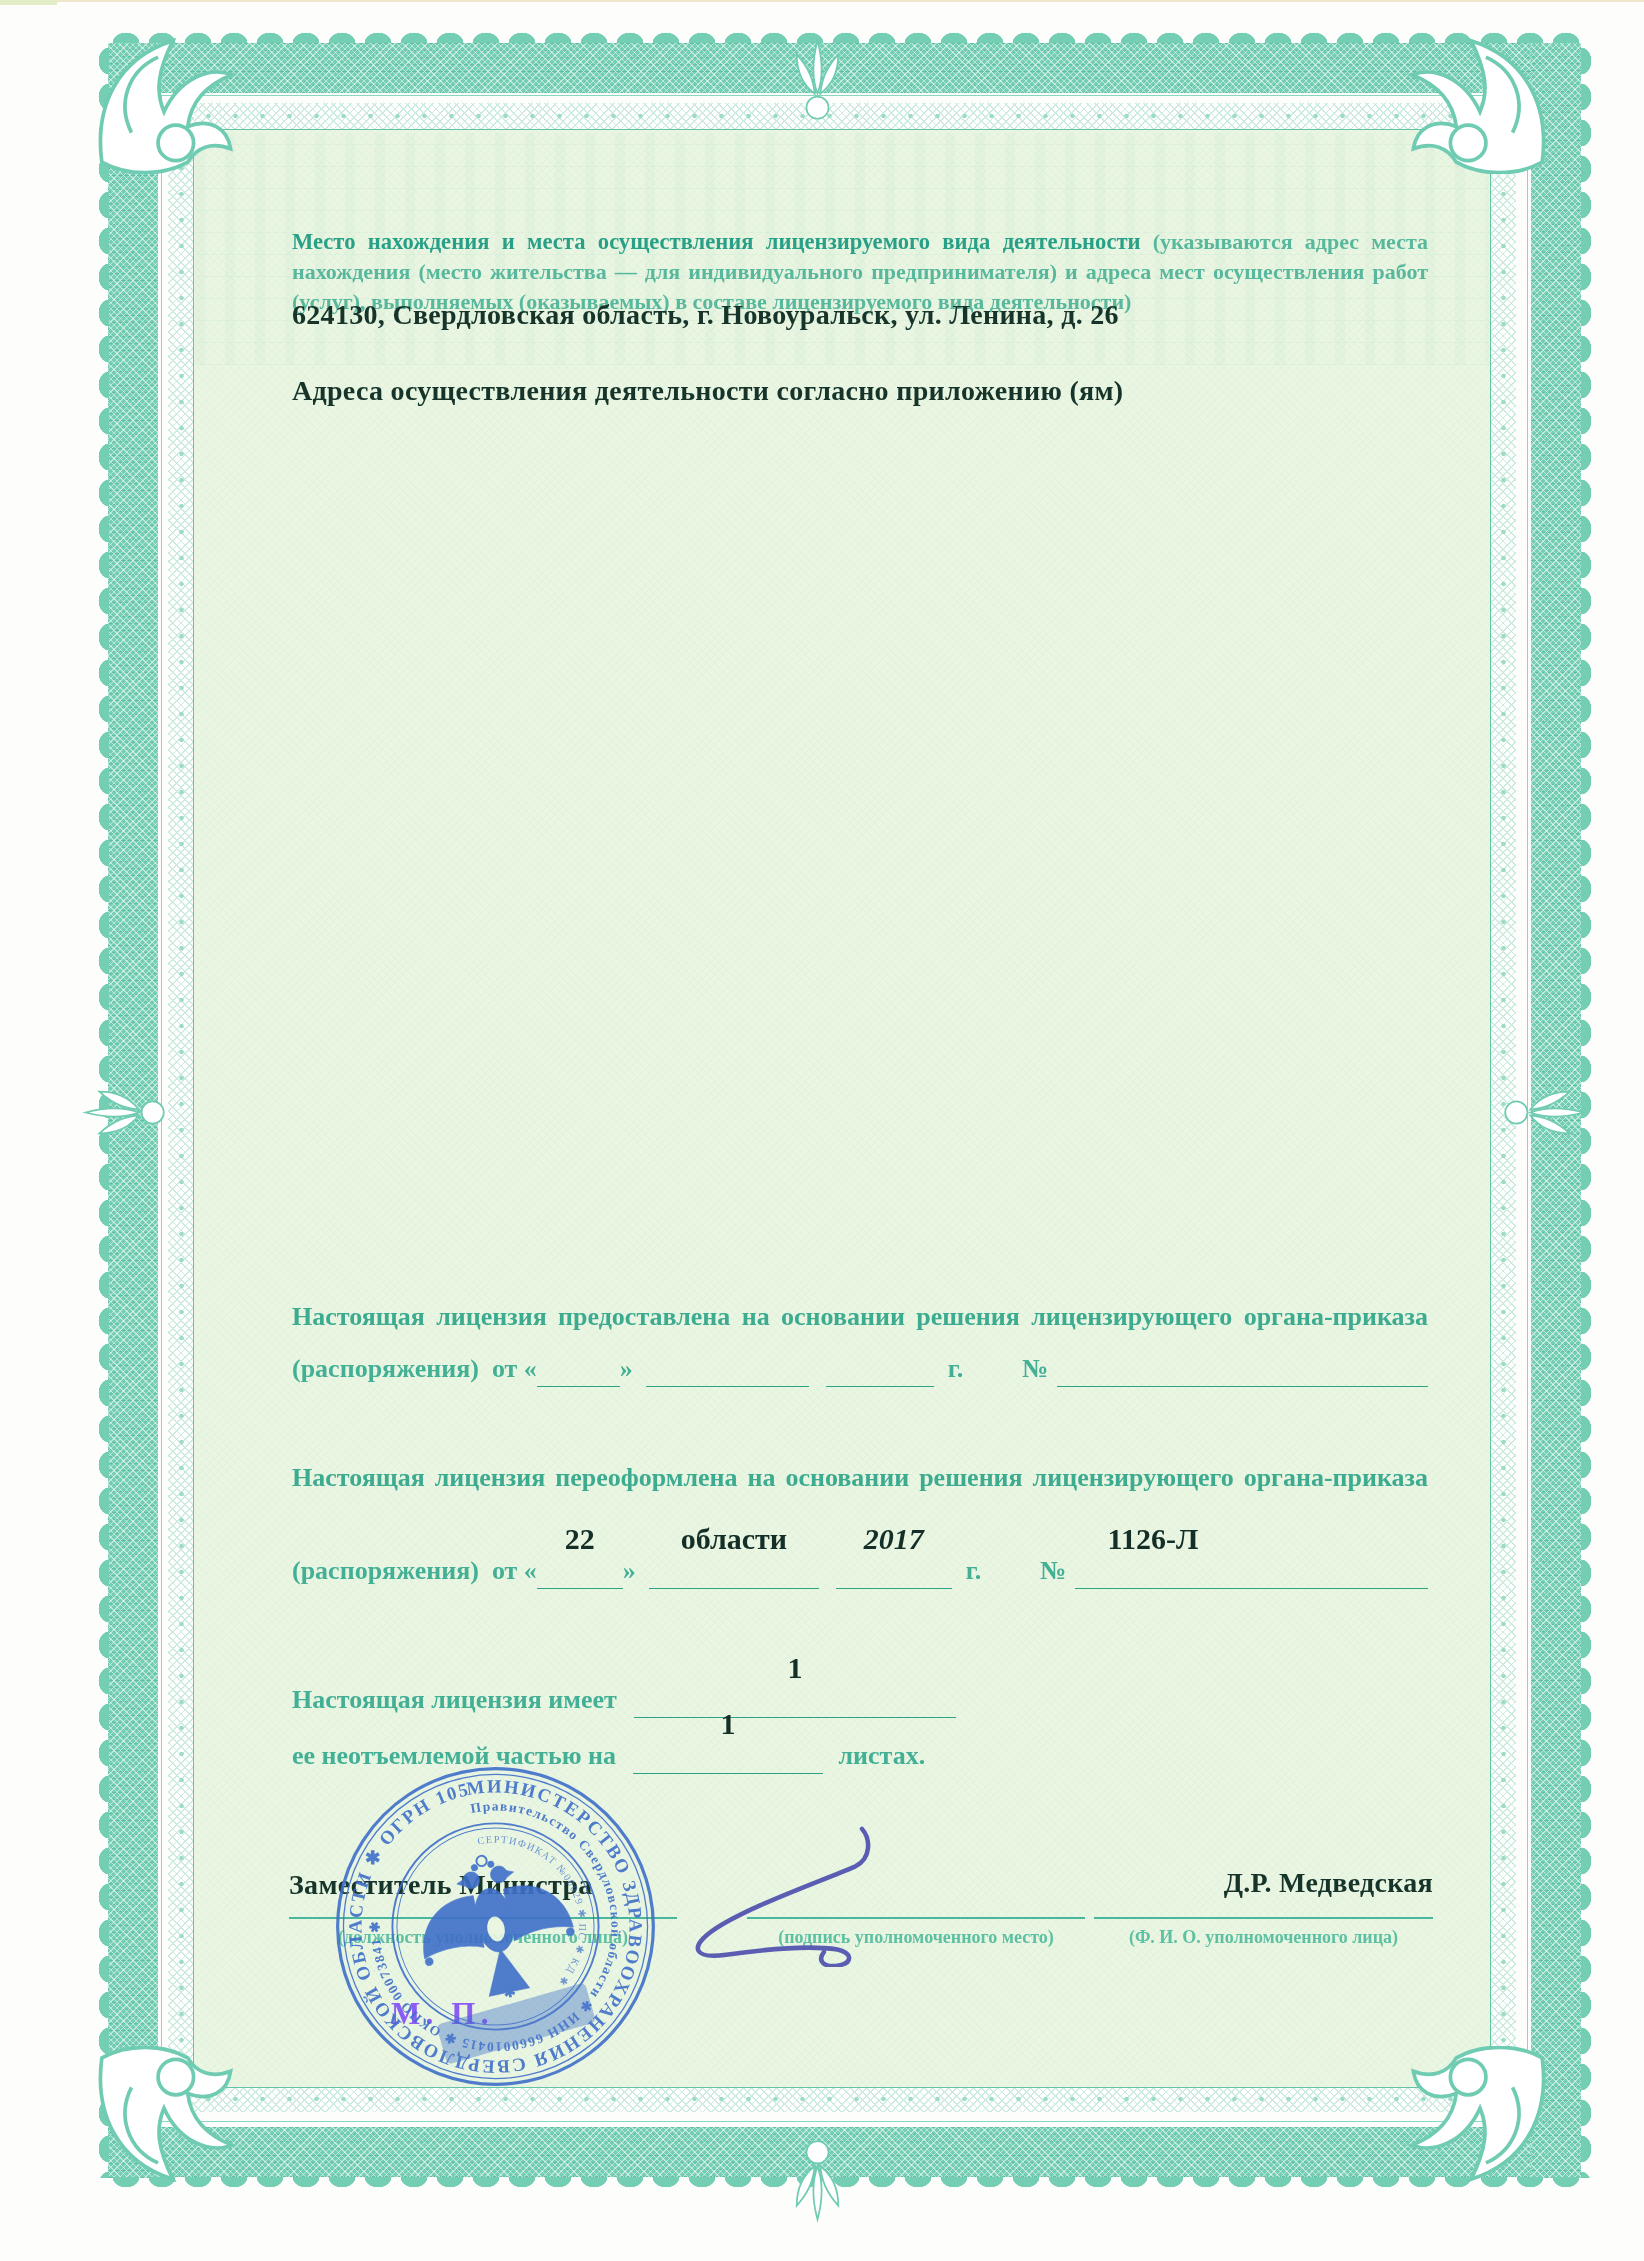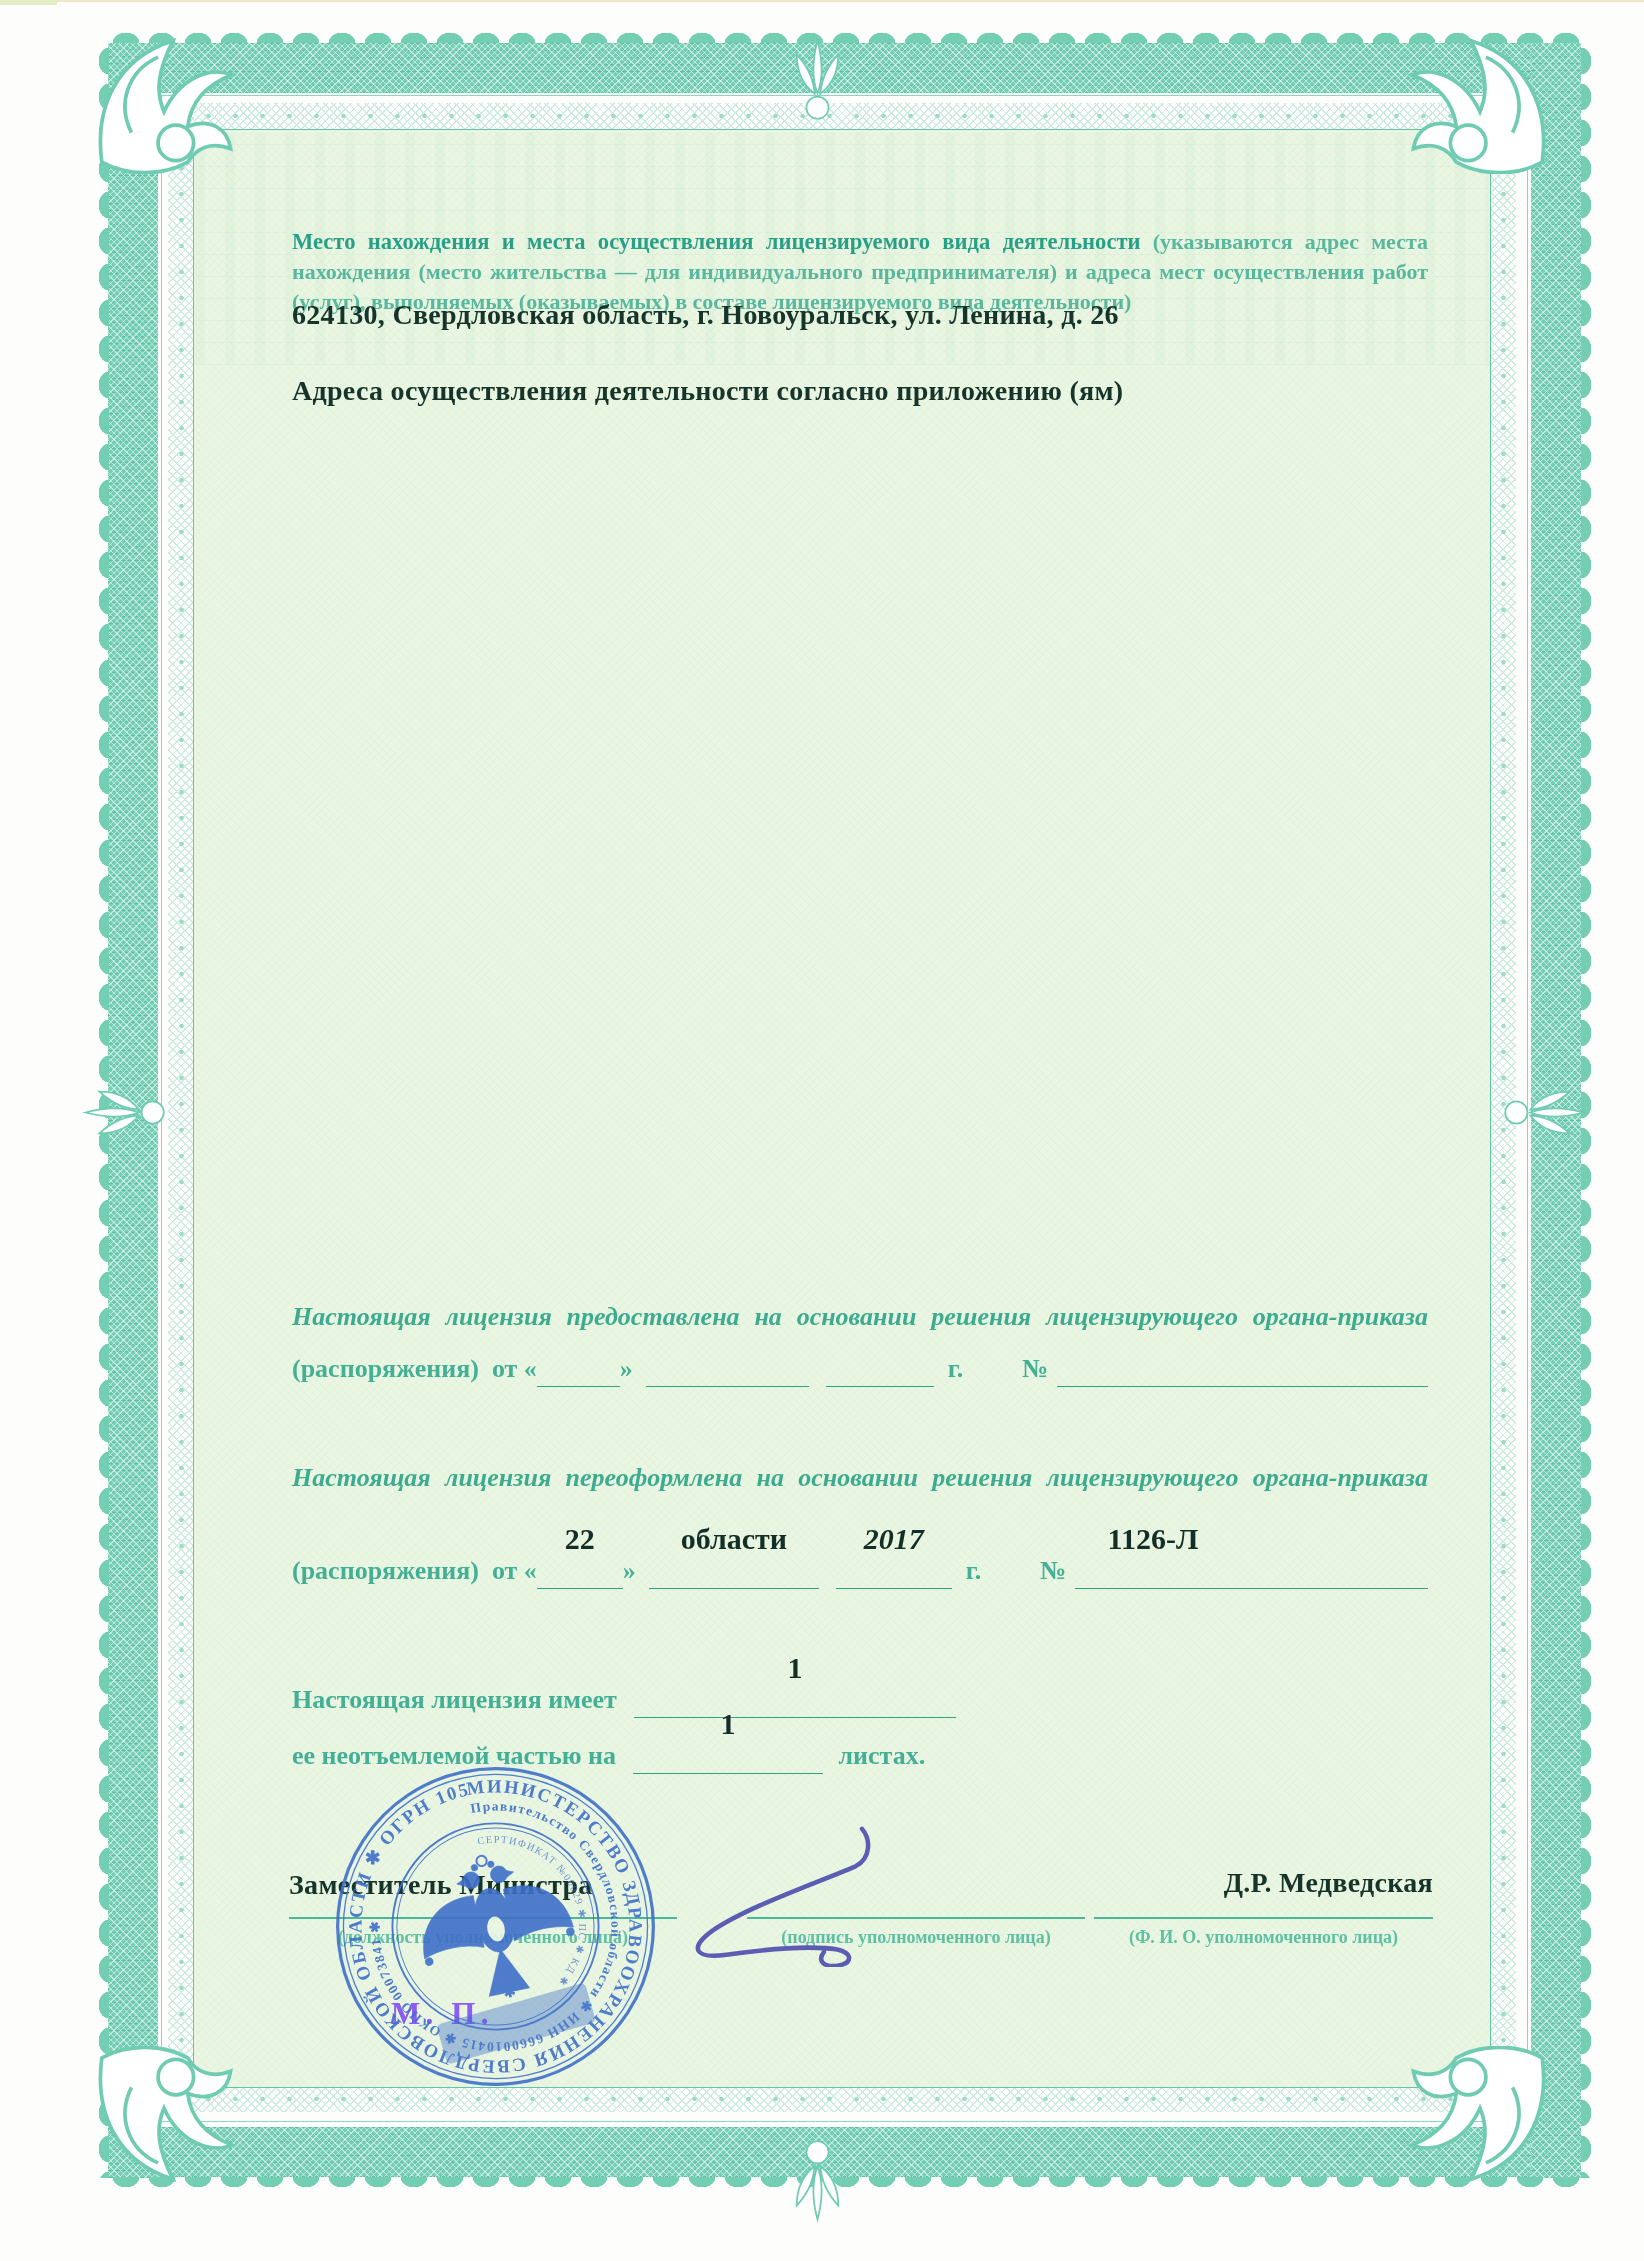--- a/index.html
+++ b/index.html
@@ -34,21 +34,21 @@
   .panel-rows{position:absolute;left:195px;top:133px;width:1294px;height:232px;opacity:.5;
     background-image:
       repeating-linear-gradient(0deg, rgba(120,195,160,.18) 0 1.3px, transparent 1.3px 22px),
       repeating-linear-gradient(90deg, rgba(120,195,160,.10) 0 10.3px, transparent 10.3px 30px);}
 
   
   .gpar{font-size:22px;line-height:30px;color:#58b89d;font-weight:600;text-align:justify;}
   .gpar .lead{color:#28a087;font-weight:bold;font-size:22.6px;}
   .blackline{font-size:28px;font-weight:bold;color:#17342b;letter-spacing:0.3px;white-space:nowrap;}
   .gline{font-size:26px;font-weight:bold;color:#43b096;word-spacing:6.4px;white-space:nowrap;}
-  .gjust{font-size:26px;font-weight:bold;color:#3dab90;text-align:justify;text-align-last:justify;font-style:italic;}
+  .gjust{font-size:26px;font-weight:bold;color:#3dab90;text-align:justify;text-align-last:justify;}
   .grow{display:flex;align-items:flex-end;font-size:26px;font-weight:bold;color:#43b096;}
   .grow .t{padding-bottom:2.6px;white-space:pre;}
   .blank{display:inline-block;position:relative;height:31px;border-bottom:1.9px solid #2fa386;}
   .fill{position:absolute;left:50%;transform:translateX(-50%);bottom:34px;
         font-size:30px;font-weight:bold;color:#142f27;white-space:nowrap;line-height:1;}
   .glabel{font-size:18px;font-weight:600;color:#5ec0a3;text-align:center;white-space:nowrap;}
   .rule{position:absolute;height:1.9px;background:#49b79b;}
   .mp{font-size:31px;font-weight:bold;color:#8b5cf6;letter-spacing:5.2px;}
 
   
@@ -219,21 +219,21 @@
   </div>
 
   <div class="abs blackline" style="left:289px;top:1869px;">Заместитель Министра</div>
   <div class="abs blackline" style="left:1094px;top:1867px;width:339px;text-align:right;">Д.Р. Медведская</div>
 
   <div class="rule" style="left:289px;top:1917px;width:388px;"></div>
   <div class="rule" style="left:747px;top:1917px;width:338px;"></div>
   <div class="rule" style="left:1094px;top:1917px;width:339px;"></div>
 
   <div class="abs glabel" style="left:289px;top:1927px;width:388px;">(должность уполномоченного лица)</div>
-  <div class="abs glabel" style="left:747px;top:1927px;width:338px;">(подпись уполномоченного лица)</div>
+  <div class="abs glabel" style="left:747px;top:1927px;width:338px;">(подпись уполномоченного место)</div>
   <div class="abs glabel" style="left:1094px;top:1927px;width:339px;">(Ф. И. О.  уполномоченного лица)</div>
 
   <div class="abs mp" style="left:391px;top:1996px;">М. П.</div>
 
   <svg class="abs" style="left:658px;top:1825px;" width="284" height="142" viewBox="0 0 440 220">
     <g fill="none" stroke="#4a4dac" stroke-width="7" stroke-linecap="round" opacity="0.9">
       <path d="M316,6 C330,22 330,52 306,64 C240,92 136,128 84,164 C48,190 56,208 106,201 C170,192 236,186 278,193 C300,197 304,214 278,218 C258,221 246,211 257,197"></path>
     </g>
   </svg>
 

